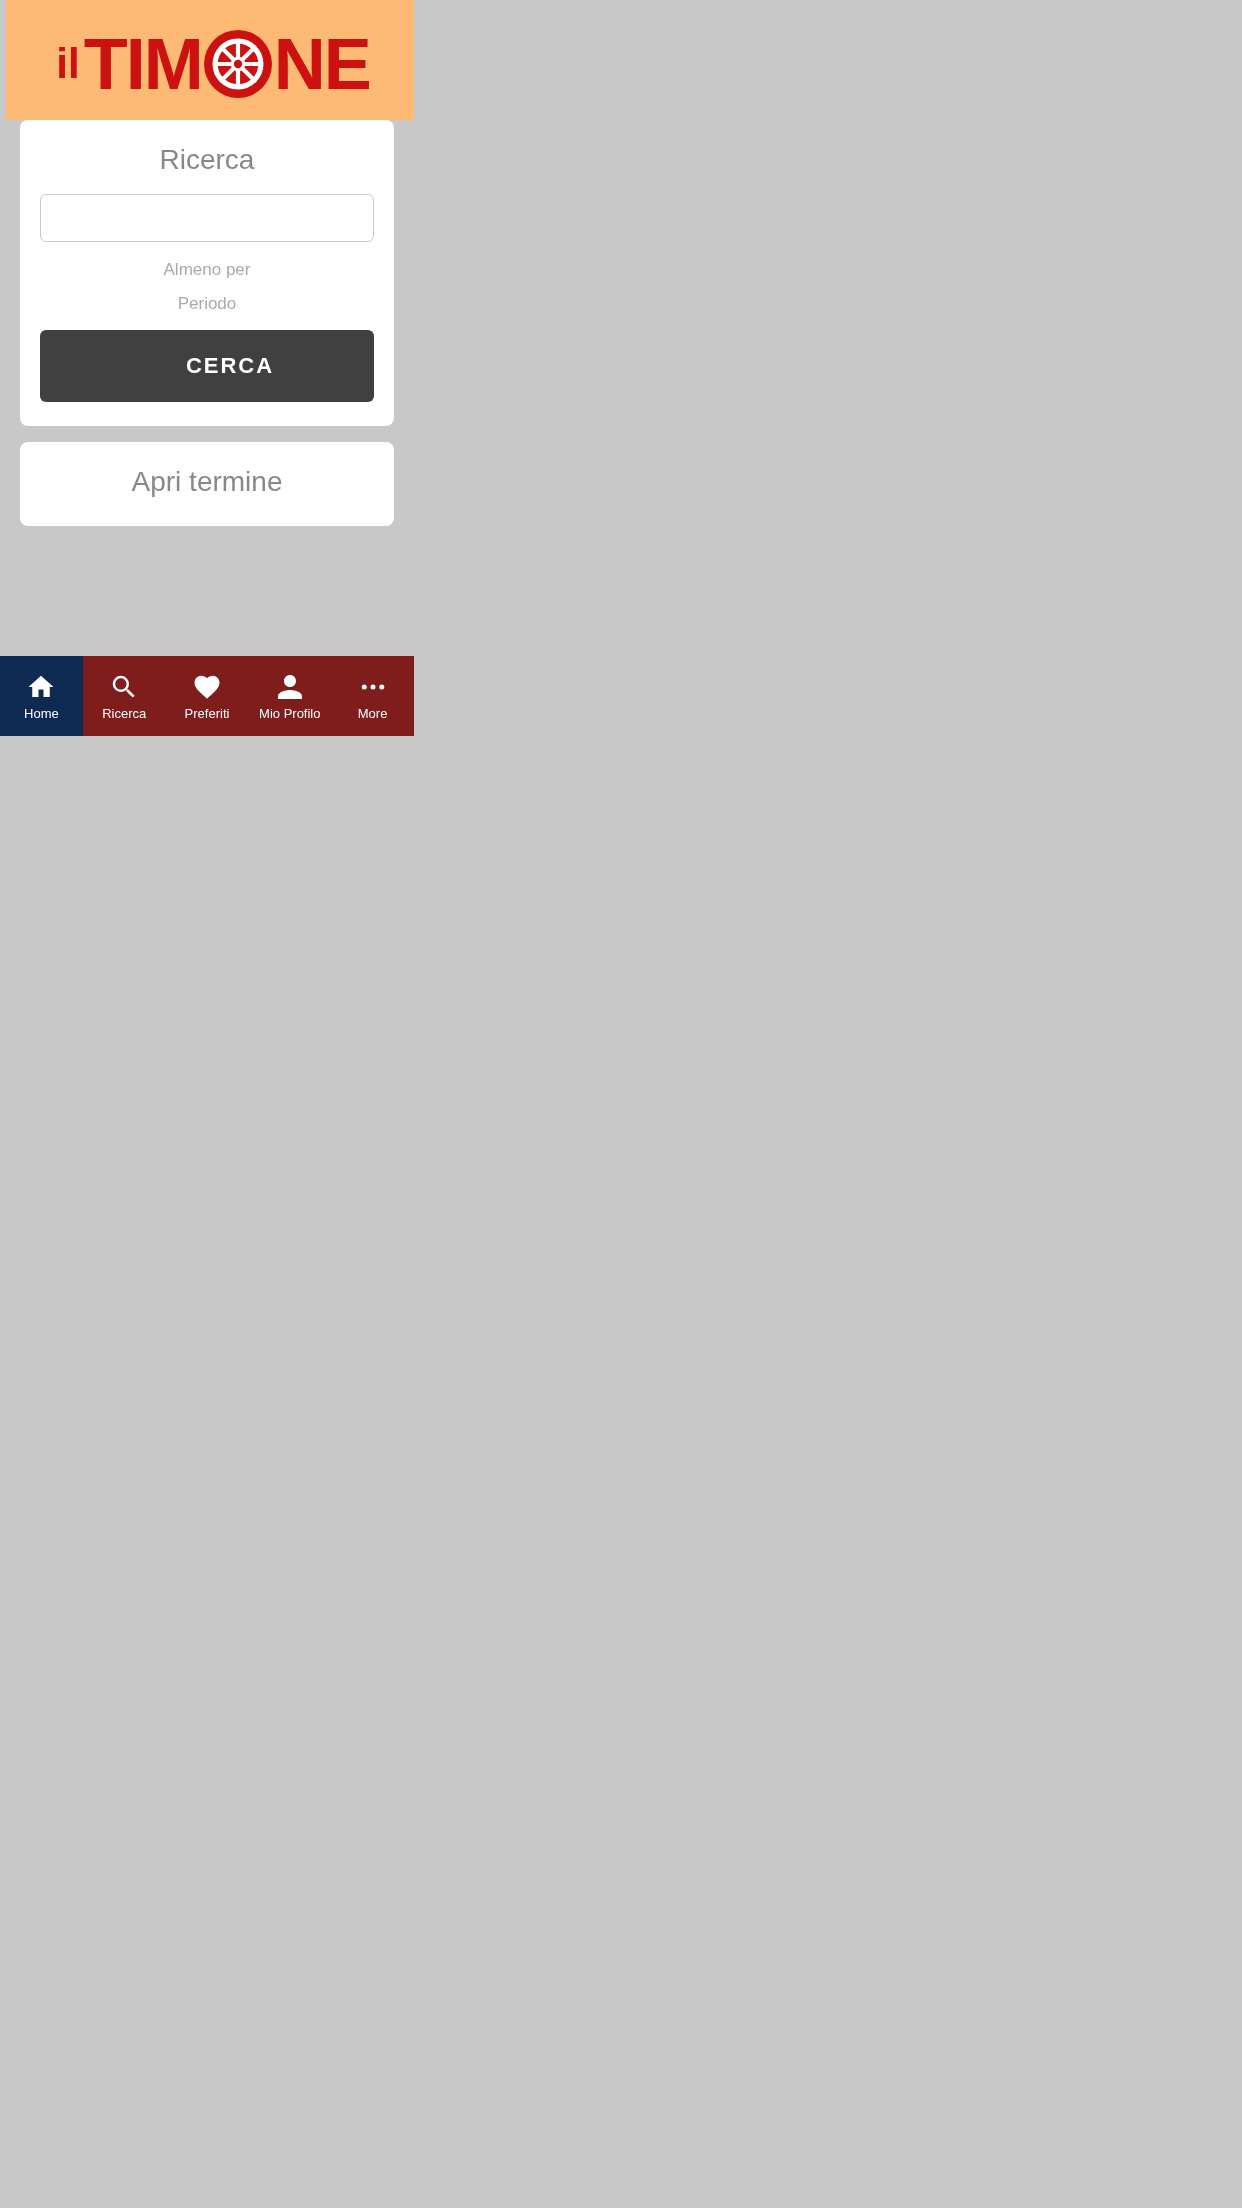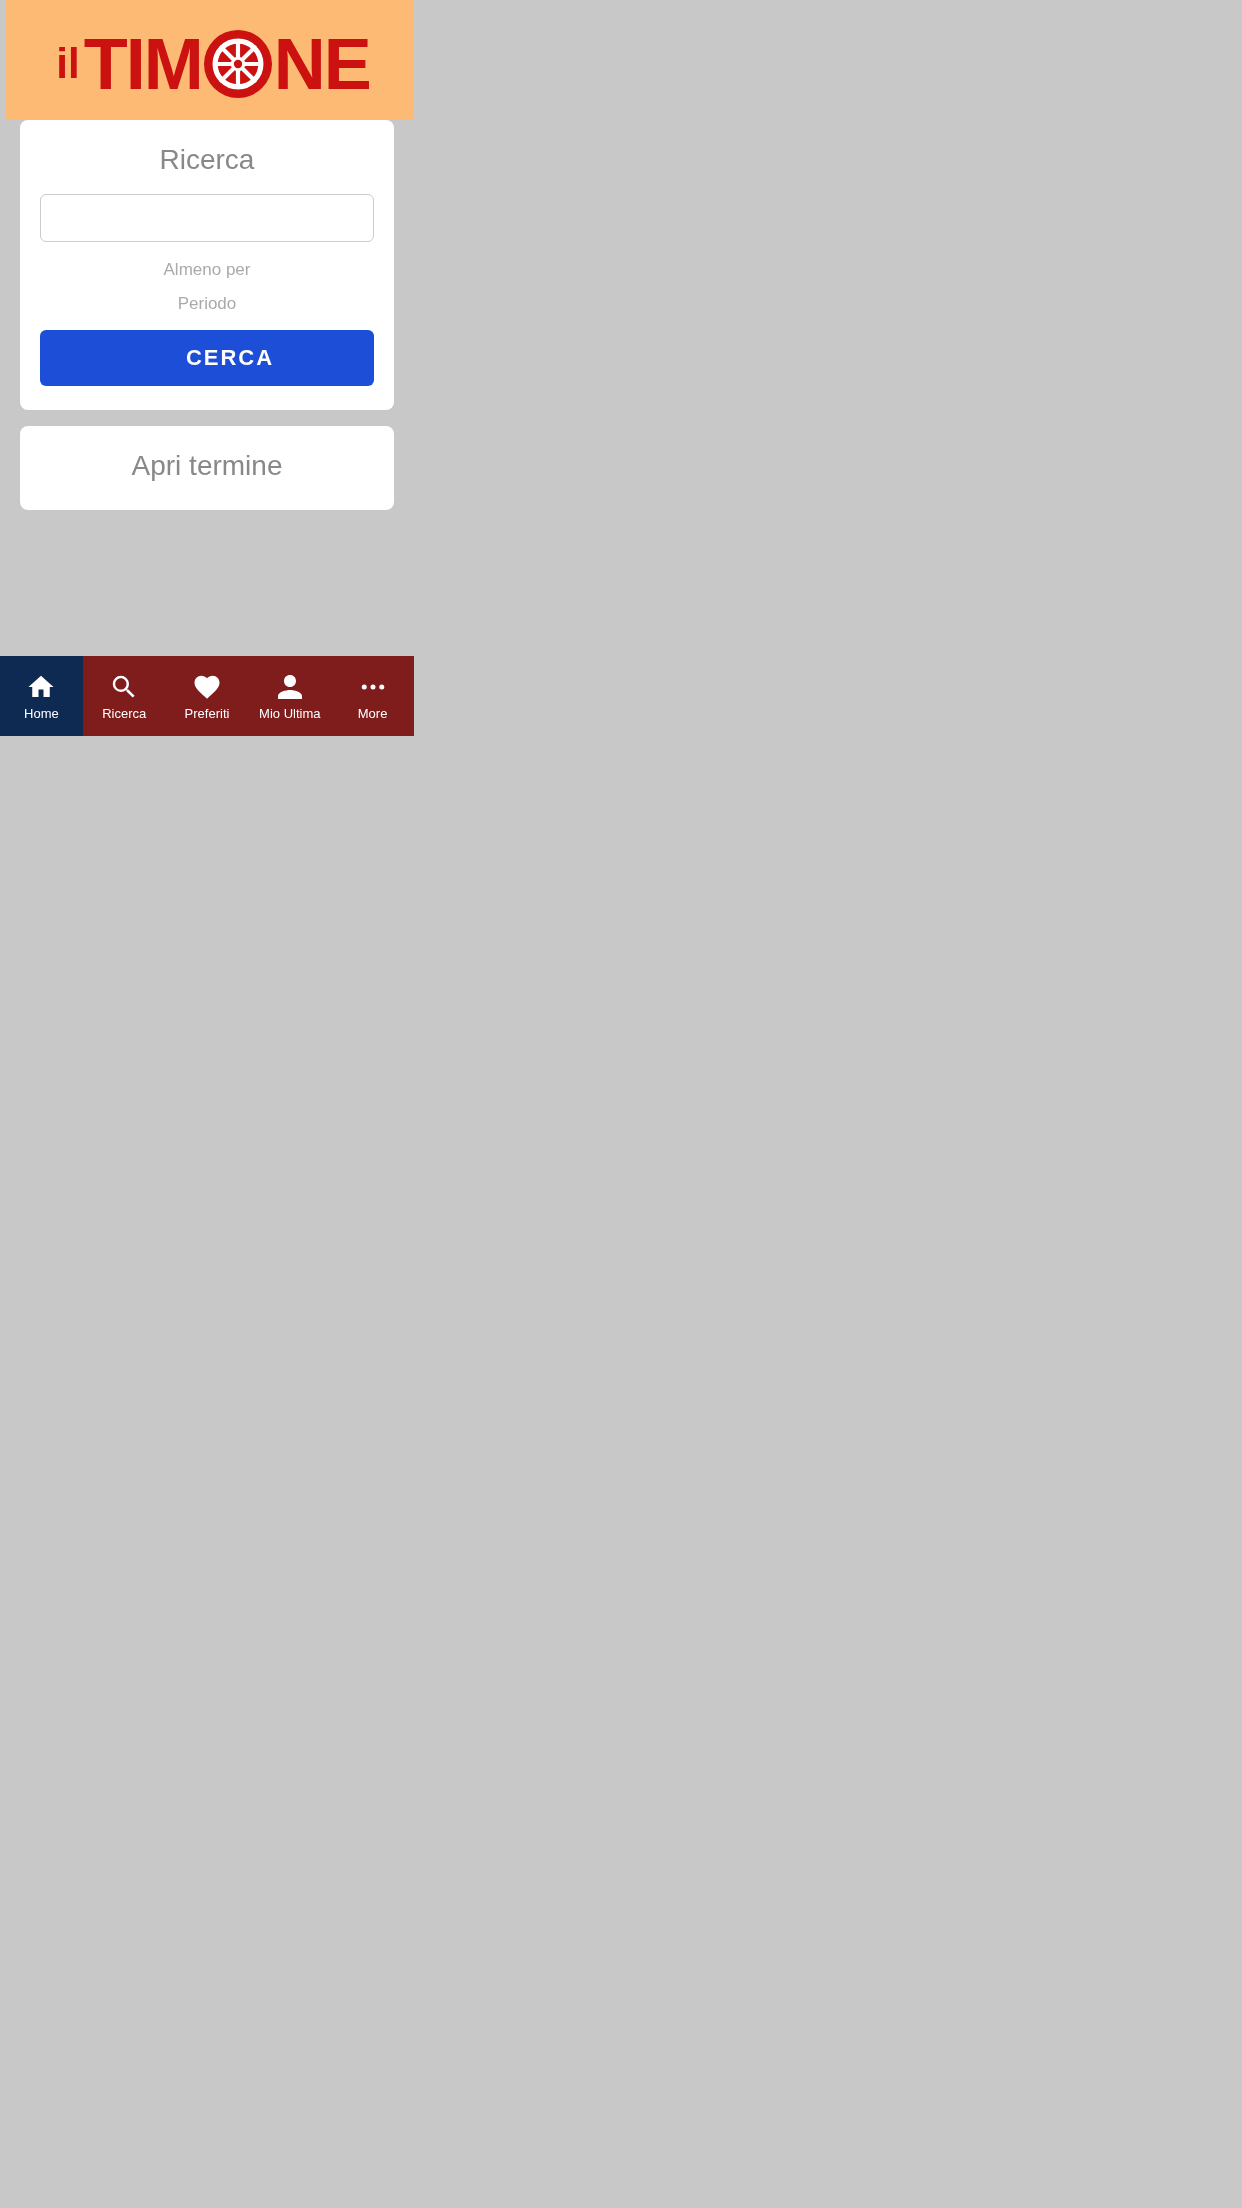--- a/index.html
+++ b/index.html
@@ -161,22 +161,22 @@
 
     .select-arrow svg {
       width: 18px;
       height: 18px;
       fill: white;
     }
 
     
     .btn-primary {
       width: 100%;
-      height: 56px;
-      background-color: #1d4ed8;
+      height: 72px;
+      background-color: #404040;
       border: none;
       border-radius: 6px;
       color: white;
       font-size: 22px;
       font-weight: 700;
       letter-spacing: 2px;
       cursor: pointer;
       text-transform: uppercase;
       margin-top: 6px;
       padding-left: 46px;
@@ -311,21 +311,21 @@
     </span>
     <span class="nav-label">Preferiti</span>
   </button>
 
   <button class="nav-item">
     <span class="nav-icon">
       <svg viewBox="0 0 24 24" xmlns="http://www.w3.org/2000/svg">
         <path d="M12 12c2.7 0 4.8-2.1 4.8-4.8S14.7 2.4 12 2.4 7.2 4.5 7.2 7.2 9.3 12 12 12zm0 2.4c-3.2 0-9.6 1.6-9.6 4.8v2.4h19.2v-2.4c0-3.2-6.4-4.8-9.6-4.8z"></path>
       </svg>
     </span>
-    <span class="nav-label">Mio Ultima</span>
+    <span class="nav-label">Mio Profilo</span>
   </button>
 
   <button class="nav-item">
     <span class="nav-icon">
       <svg viewBox="0 0 24 24" xmlns="http://www.w3.org/2000/svg">
         <circle cx="5" cy="12" r="2"></circle>
         <circle cx="12" cy="12" r="2"></circle>
         <circle cx="19" cy="12" r="2"></circle>
       </svg>
     </span>

